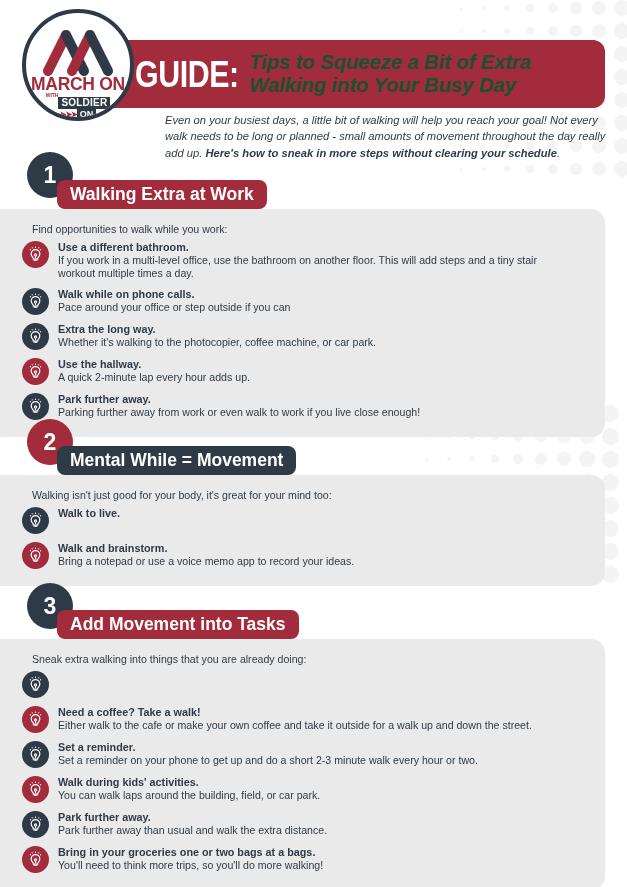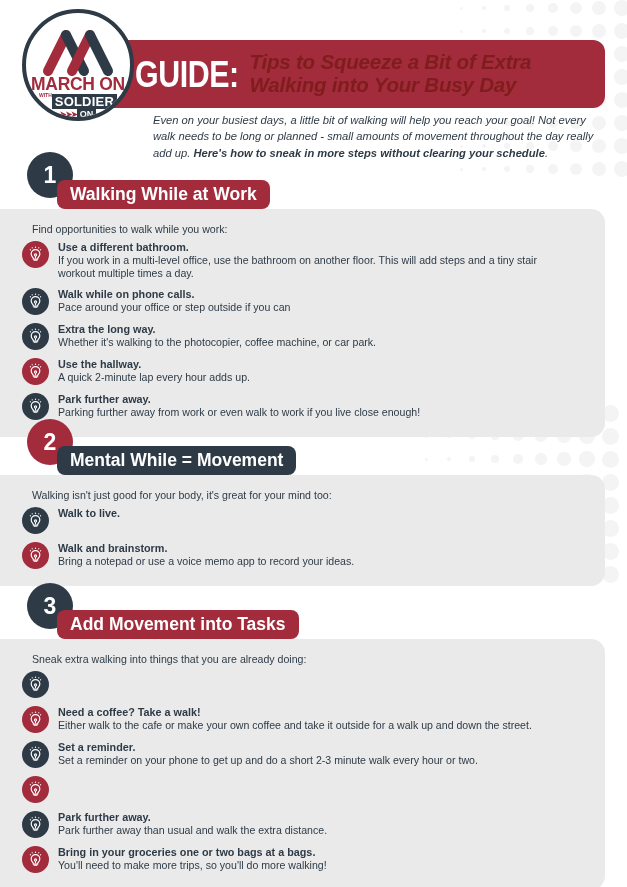--- a/index.html
+++ b/index.html
@@ -57,21 +57,21 @@
     font-family: "Liberation Sans Narrow", "Liberation Sans", sans-serif;
     font-weight: bold;
     font-size: 37px;
     letter-spacing: -0.5px;
     transform: scaleX(0.82);
     transform-origin: left center;
     white-space: nowrap;
     line-height: 1;
   }
   .guide-title {
-    color: #7f1d1d;
+    color: #14532d;
     font-family: "Liberation Sans", sans-serif;
     font-style: italic;
     font-weight: bold;
     font-size: 20.5px;
     line-height: 1.12;
     letter-spacing: -0.2px;
     margin-left: -26px;
   }
 
   
@@ -110,21 +110,21 @@
   .logo-sub .with {
     color: #a22b3c;
     font-size: 5px;
     font-weight: bold;
     vertical-align: top;
   }
   .logo-sub .soldier {
     display: inline-block;
     background: #2e3b47;
     color: #ffffff;
-    font-size: 13px;
+    font-size: 10px;
     font-weight: bold;
     padding: 1px 3px;
     letter-spacing: 0.2px;
   }
   .logo-sub2 {
     position: absolute;
     left: 0; right: 0;
     top: 91px;
     text-align: center;
     line-height: 1;
@@ -135,21 +135,21 @@
     background: #2e3b47;
     color: #ffffff;
     font-size: 9px;
     font-weight: bold;
     padding: 1px 3px;
   }
 
   
   .intro {
     position: absolute;
-    left: 153px;
+    left: 165px;
     top: 112px;
     width: 450px;
     color: #2e3b47;
     font-family: "Liberation Sans", sans-serif;
     font-style: italic;
     font-size: 11.2px;
     line-height: 1.46;
   }
   .intro .strong { font-weight: bold; }
 
@@ -548,21 +548,21 @@
   <path d="M12 5.2c-3.5 0-6.1 2.7-6.1 6.0 0 2.3 1.3 3.8 2.2 4.9 0.6 0.7 0.9 1.2 0.9 1.8v0.6h6v-0.6c0-0.6 0.3-1.1 0.9-1.8 0.9-1.1 2.2-2.6 2.2-4.9 0-3.3-2.6-6.0-6.1-6.0z" fill="none" stroke="#ffffff" stroke-width="1.7"></path>
   <path d="M12 17.4v-3.3m0 0a1.5 1.5 0 1 1 0-3 1.5 1.5 0 0 1 0 3z" fill="none" stroke="#ffffff" stroke-width="1.5"></path>
   <rect x="9.1" y="19.3" width="5.8" height="1.5" rx="0.7" fill="#ffffff"></rect>
 </svg>
               </span>
               <span class="tip-text"><span class="tip-title">Park further away.</span><span class="tip-body">Parking further away from work or even walk to work if you live close enough!</span></span>
             </li>
           </ul>
         </div>
         <div class="num-badge navy" style="top: 152px;">1</div>
-        <div class="sec-pill red" style="top: 180px;">Walking While at Work</div>
+        <div class="sec-pill red" style="top: 180px;">Walking Extra at Work</div>
       </div>
       <div class="section" style="top: 0px; width: 627px;">
         <div class="panel" style="top: 475px; min-height: 101px;">
           <div class="lead">Walking isn't just good for your body, it's great for your mind too:</div>
           <ul class="tips">
             <li class="tip">
               <span class="bulb navy">
 <svg width="17" height="17" viewBox="0 0 24 24">
   <g fill="#ffffff">
     <circle cx="7.4" cy="2.6" r="0.95"></circle>
@@ -662,20 +662,21 @@
                     <circle cx="12" cy="1.7" r="0.95"></circle>
                     <circle cx="16.6" cy="2.6" r="0.95"></circle>
     <rect x="4.0" y="4.3" width="1.5" height="2.0" rx="0.7" transform="rotate(-32 4.7 5.3)"></rect>
     <rect x="18.5" y="4.3" width="1.5" height="2.0" rx="0.7" transform="rotate(32 19.2 5.3)"></rect>
   </g>
   <path d="M12 5.2c-3.5 0-6.1 2.7-6.1 6.0 0 2.3 1.3 3.8 2.2 4.9 0.6 0.7 0.9 1.2 0.9 1.8v0.6h6v-0.6c0-0.6 0.3-1.1 0.9-1.8 0.9-1.1 2.2-2.6 2.2-4.9 0-3.3-2.6-6.0-6.1-6.0z" fill="none" stroke="#ffffff" stroke-width="1.7"></path>
   <path d="M12 17.4v-3.3m0 0a1.5 1.5 0 1 1 0-3 1.5 1.5 0 0 1 0 3z" fill="none" stroke="#ffffff" stroke-width="1.5"></path>
   <rect x="9.1" y="19.3" width="5.8" height="1.5" rx="0.7" fill="#ffffff"></rect>
 </svg>
               </span>
+              <span class="tip-text"><span class="tip-title">Walk during kids' activities.</span><span class="tip-body">You can walk laps around the building, field, or car park.</span></span>
             </li>
             <li class="tip">
               <span class="bulb navy">
 <svg width="17" height="17" viewBox="0 0 24 24">
   <g fill="#ffffff">
     <circle cx="7.4" cy="2.6" r="0.95"></circle>
                     <circle cx="12" cy="1.7" r="0.95"></circle>
                     <circle cx="16.6" cy="2.6" r="0.95"></circle>
     <rect x="4.0" y="4.3" width="1.5" height="2.0" rx="0.7" transform="rotate(-32 4.7 5.3)"></rect>
     <rect x="18.5" y="4.3" width="1.5" height="2.0" rx="0.7" transform="rotate(32 19.2 5.3)"></rect>
@@ -695,21 +696,21 @@
                     <circle cx="12" cy="1.7" r="0.95"></circle>
                     <circle cx="16.6" cy="2.6" r="0.95"></circle>
     <rect x="4.0" y="4.3" width="1.5" height="2.0" rx="0.7" transform="rotate(-32 4.7 5.3)"></rect>
     <rect x="18.5" y="4.3" width="1.5" height="2.0" rx="0.7" transform="rotate(32 19.2 5.3)"></rect>
   </g>
   <path d="M12 5.2c-3.5 0-6.1 2.7-6.1 6.0 0 2.3 1.3 3.8 2.2 4.9 0.6 0.7 0.9 1.2 0.9 1.8v0.6h6v-0.6c0-0.6 0.3-1.1 0.9-1.8 0.9-1.1 2.2-2.6 2.2-4.9 0-3.3-2.6-6.0-6.1-6.0z" fill="none" stroke="#ffffff" stroke-width="1.7"></path>
   <path d="M12 17.4v-3.3m0 0a1.5 1.5 0 1 1 0-3 1.5 1.5 0 0 1 0 3z" fill="none" stroke="#ffffff" stroke-width="1.5"></path>
   <rect x="9.1" y="19.3" width="5.8" height="1.5" rx="0.7" fill="#ffffff"></rect>
 </svg>
               </span>
-              <span class="tip-text"><span class="tip-title">Bring in your groceries one or two bags at a bags.</span><span class="tip-body">You'll need to make more trips, so you'll do more walking!</span></span>
+              <span class="tip-text"><span class="tip-title">Bring in your groceries one or two bags at a bags.</span><span class="tip-body">You'll need to think more trips, so you'll do more walking!</span></span>
             </li>
           </ul>
         </div>
         <div class="num-badge navy" style="top: 583px;">3</div>
         <div class="sec-pill red" style="top: 610px;">Add Movement into Tasks</div>
       </div>
     </div>
 
 </div>
 

